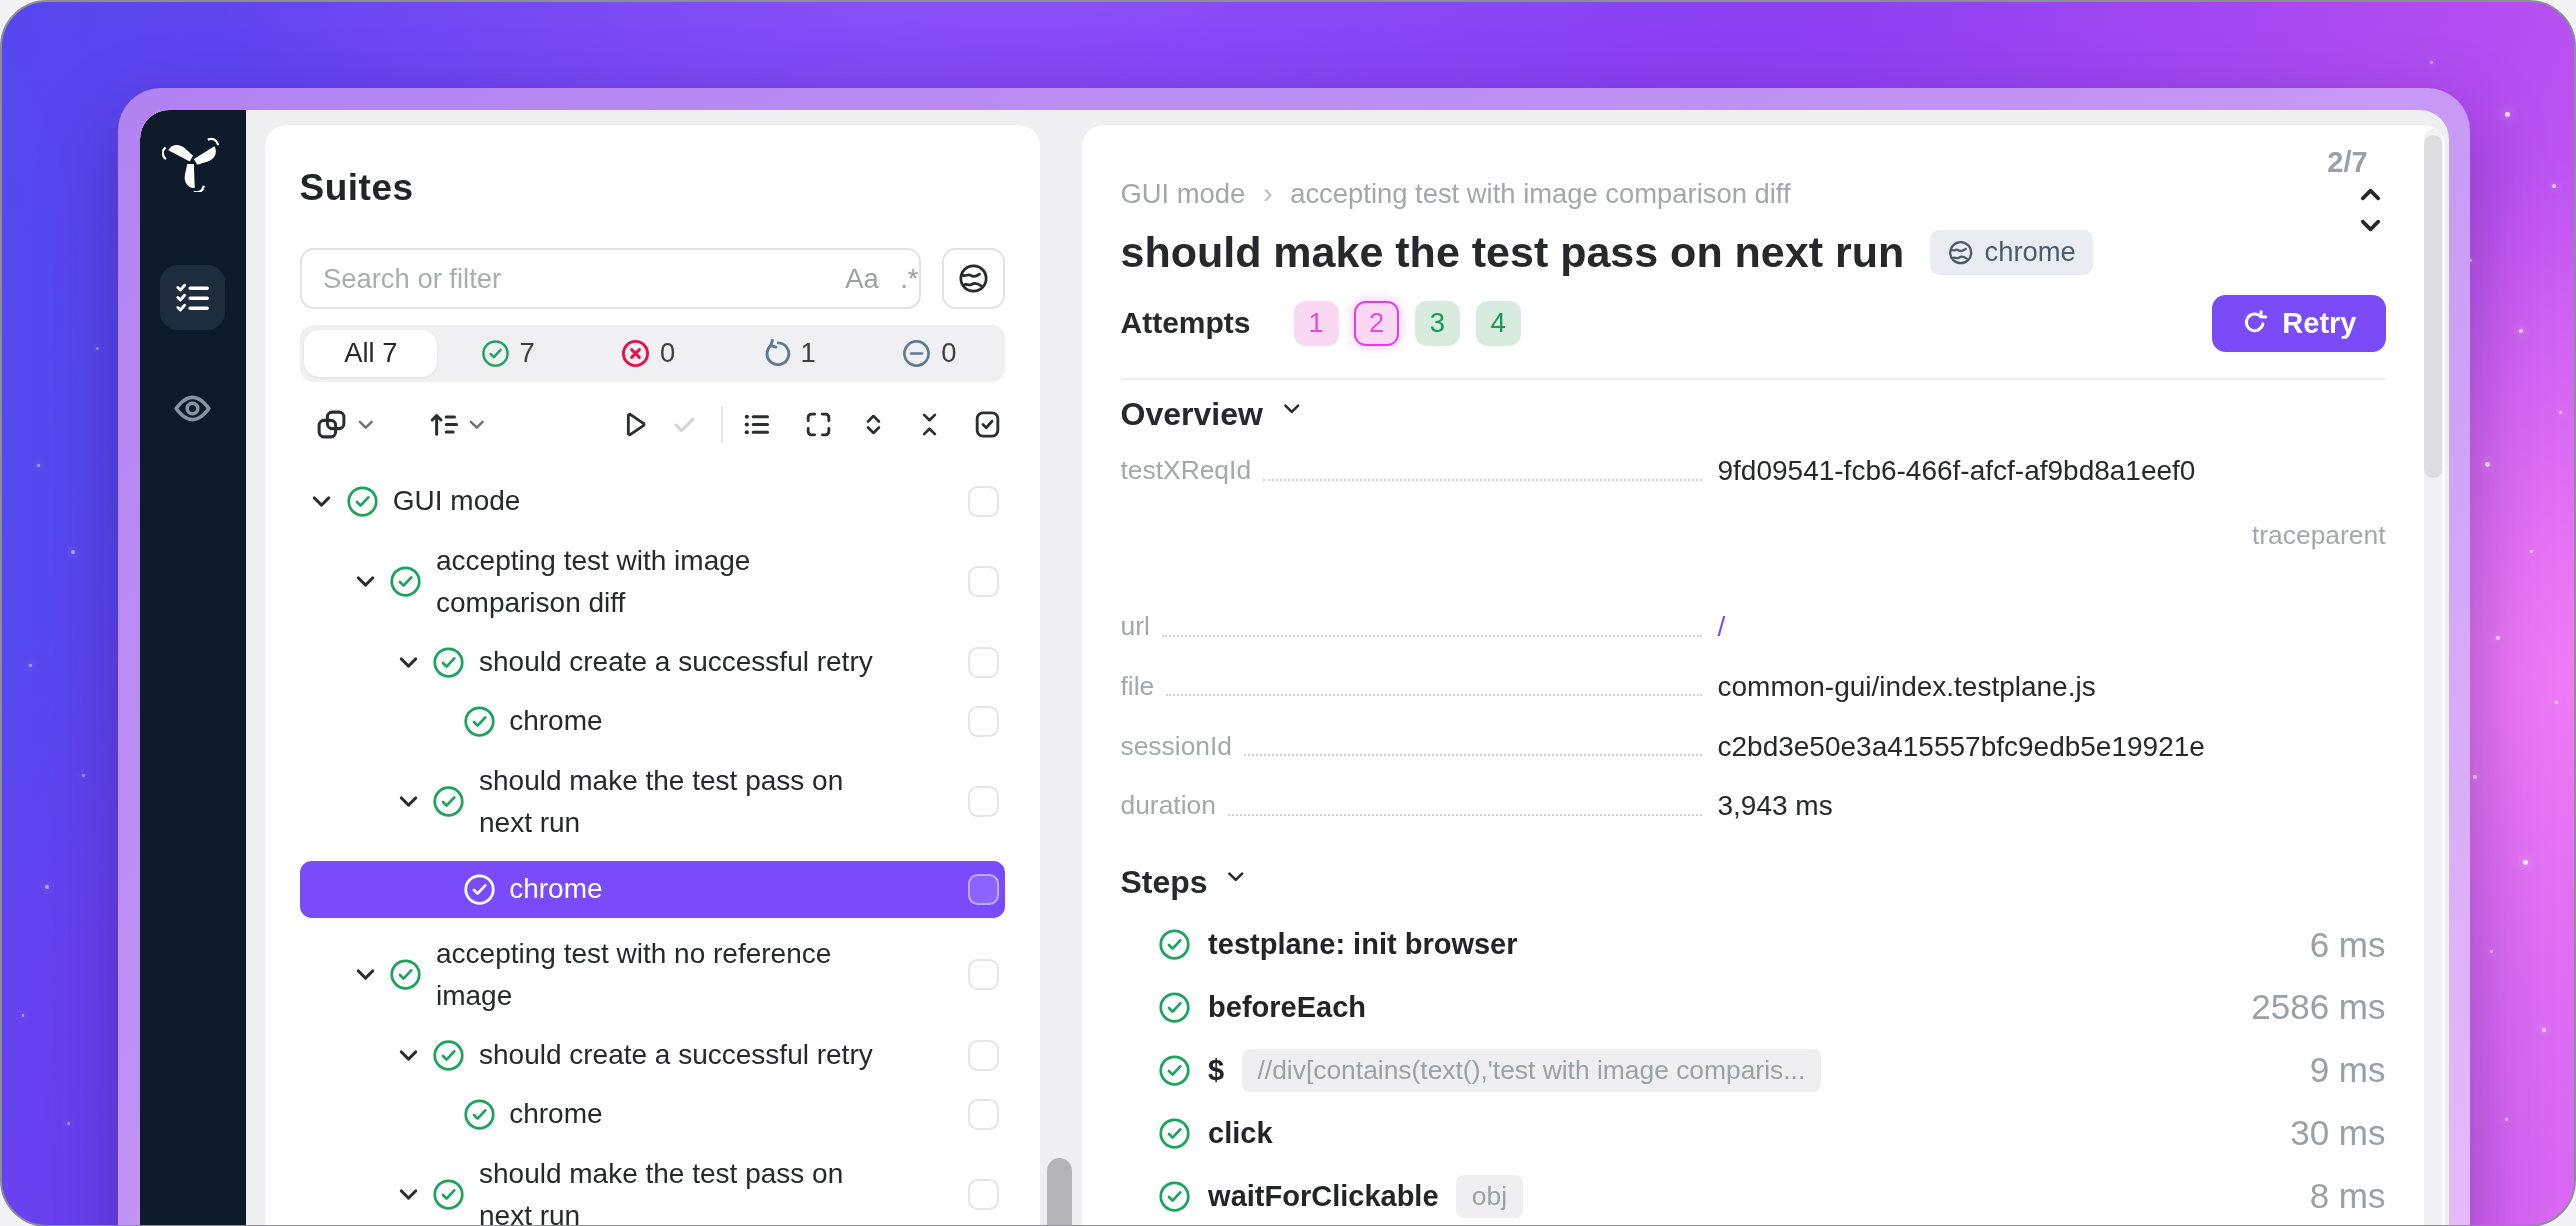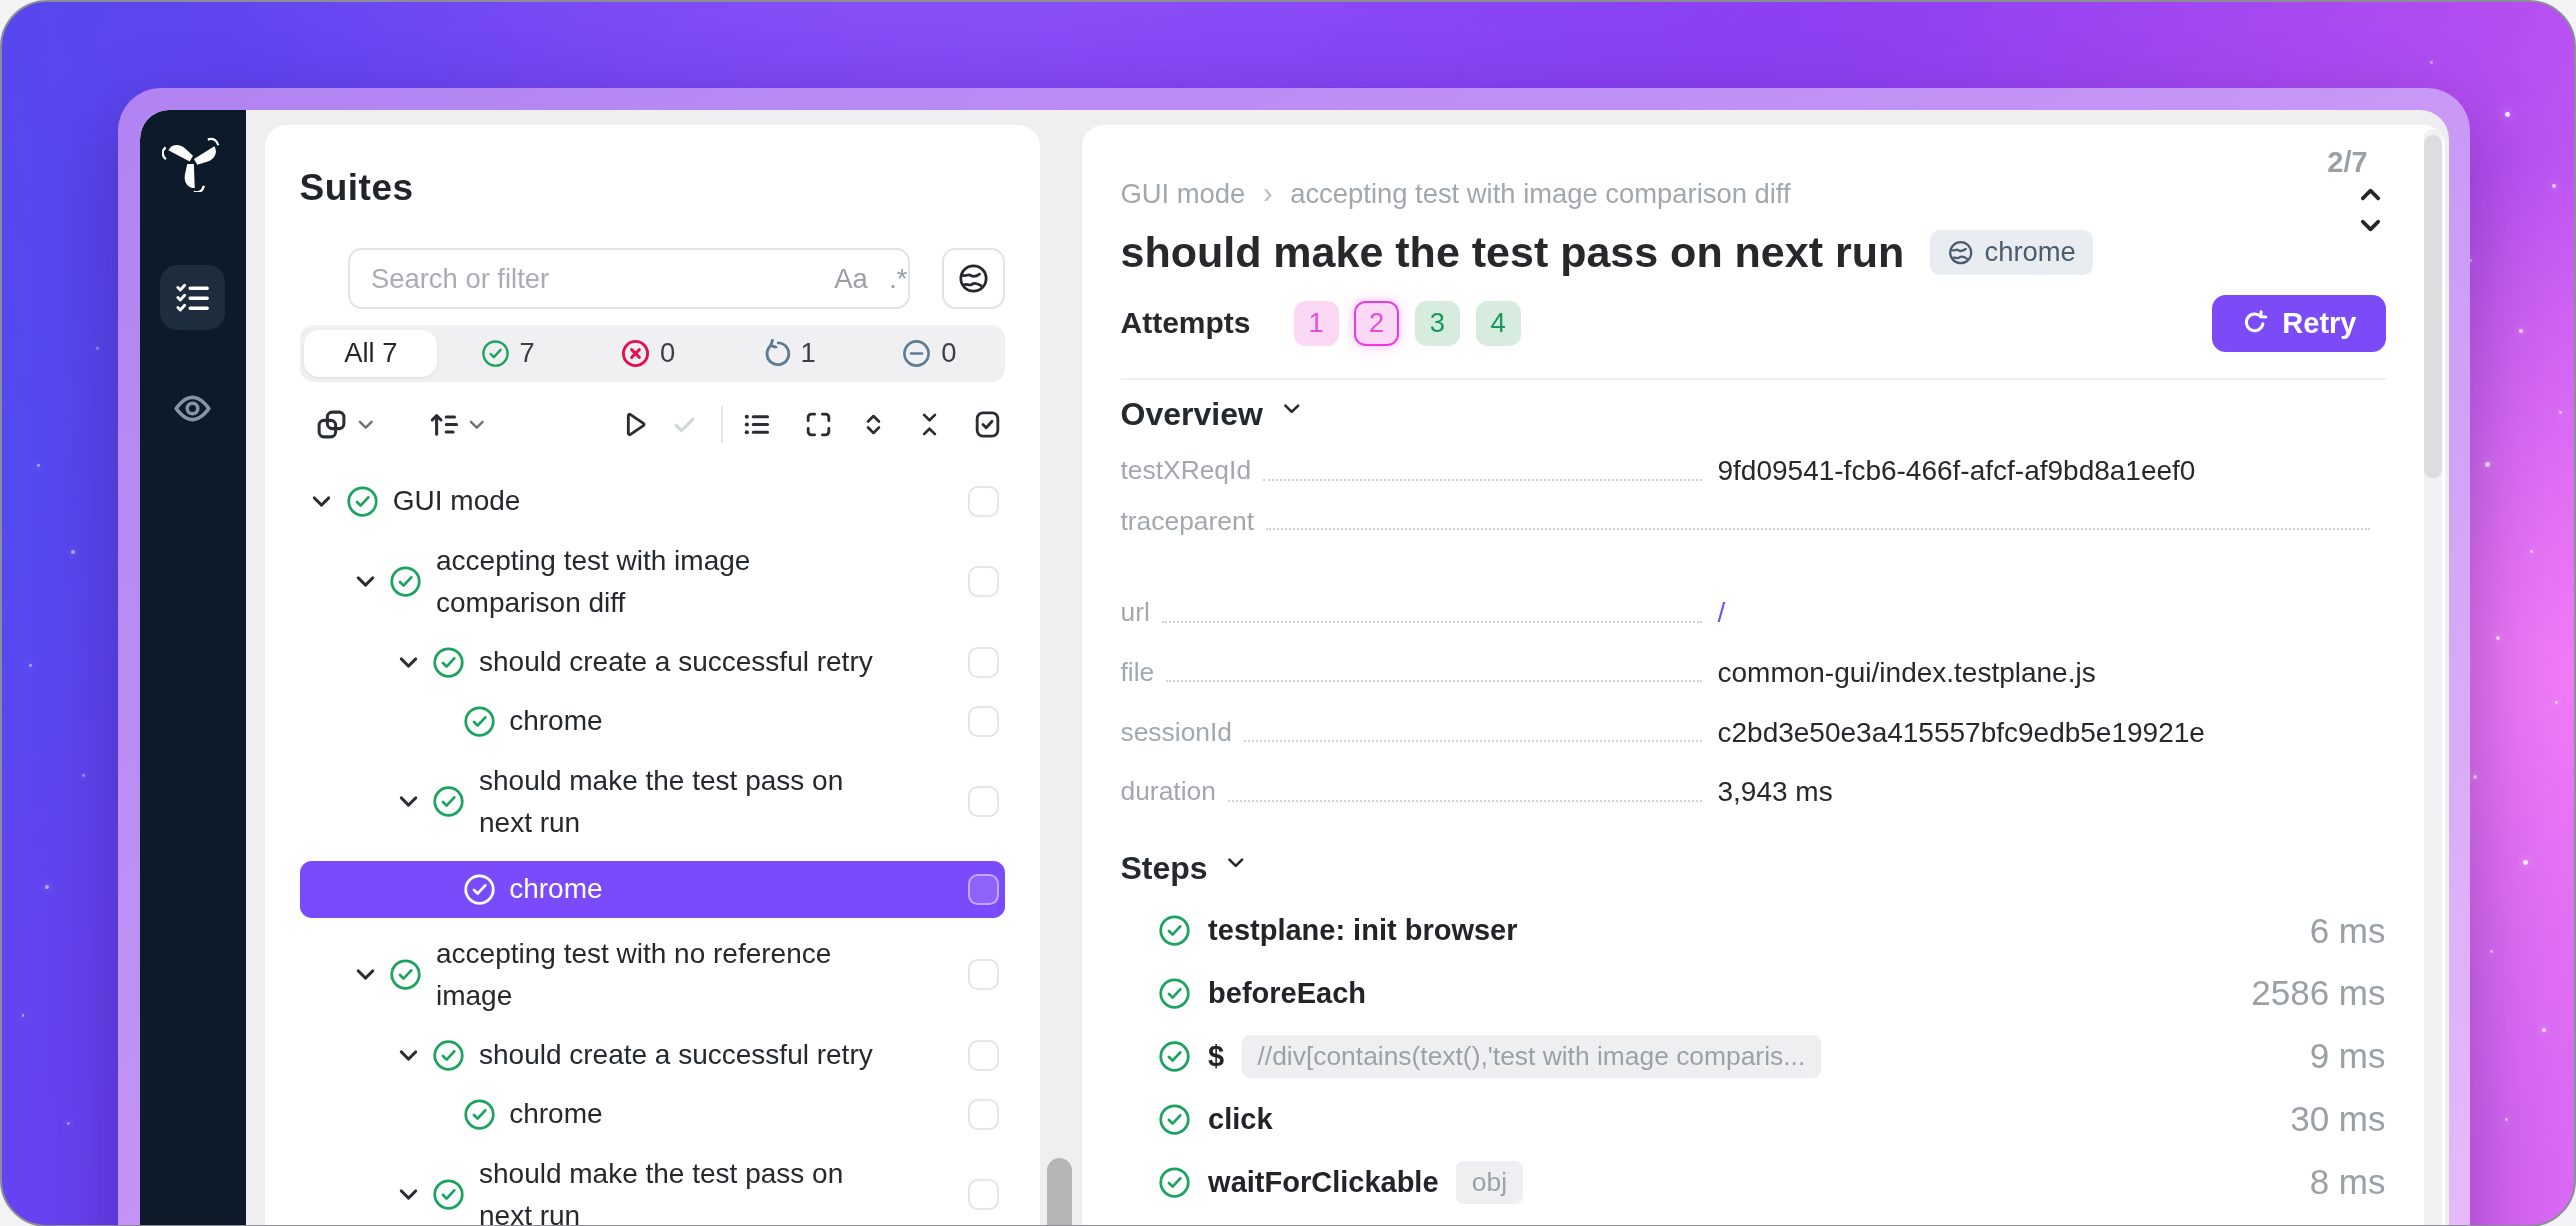--- a/index.html
+++ b/index.html
@@ -25,21 +25,21 @@
   .sidebar{position:absolute;left:0;top:0;width:106px;height:100%;background:#0c1a29;border-radius:29px 0 0 0;}
   .logo{position:absolute;left:22.5px;top:21.5px;width:61px;height:61px;}
   .nav-tile{position:absolute;left:20.6px;top:155px;width:65px;height:65px;border-radius:17.6px;background:#1e2d3d;
     display:flex;align-items:center;justify-content:center;}
   .nav-eye{position:absolute;left:32px;top:278px;width:41px;height:41px;color:#8695a6;display:flex;align-items:center;justify-content:center;}
 
   
   .suites-card{position:absolute;left:125px;top:15.7px;width:775px;height:1371px;background:#fff;border-radius:21.5px;
     padding:39px 35px;}
   .suites-title{font-size:37px;font-weight:700;color:#212529;line-height:47px;letter-spacing:0.5px;}
-  .search-row{display:flex;gap:32px;margin-top:37px;margin-left:48px;}
+  .search-row{display:flex;gap:21px;margin-top:37px;}
   .search-wrap{position:relative;flex:1;}
   .search-input{width:100%;height:61px;border:2px solid #e3e3e6;border-radius:13.7px;font-size:27.4px;color:#26282b;
     padding:0 127px 0 21.5px;outline:none;background:#fff;font-family:inherit;}
   .search-input::placeholder{color:#a8adb4;}
   .search-ops{position:absolute;right:2px;top:0;height:61px;display:flex;align-items:center;gap:21.5px;color:#9aa0a6;font-size:27.4px;}
   .globe-btn{width:63px;height:61px;border:2px solid #e3e3e6;border-radius:13.7px;background:#fff;display:flex;align-items:center;justify-content:center;color:#25282c;}
 
   .filter-bar{margin-top:15.7px;height:57px;background:#f0f0f2;border-radius:13.7px;display:flex;align-items:center;padding:4.9px;}
   .pill-all{width:133px;height:47px;background:#fff;border-radius:15px;display:flex;align-items:center;justify-content:center;
     font-size:27.4px;color:#26282b;box-shadow:0 1px 2.9px rgba(0,0,0,.08);}
@@ -91,21 +91,21 @@
   .att.pass{background:#d7ecdf;color:#169a59;}
   .att.sel{border:2.9px solid #ea3be2;box-shadow:0 0 11.7px rgba(234,59,226,.35);}
   .retry-btn{margin-left:auto;height:57px;border-radius:13.7px;background:#7b4bf8;color:#fff;display:flex;align-items:center;
     gap:13.7px;padding:0 29px;font-size:29px;font-weight:600;}
   .divider{margin-top:27.4px;height:2px;background:#eef0f1;}
   .sec-head{display:flex;height:39px;font-size:32px;font-weight:600;color:#25282c;}
   .sec-head .chev{width:25.5px;margin-left:15.7px;color:#26282b;}
   .sec-overview{margin-top:15.7px;} .sec-steps{margin-top:35px;}
 
   .ov-row{display:flex;align-items:center;height:47px;margin-top:12.7px;}
-  .ov-row.tall{height:90px;align-items:flex-start;margin-top:5px;}
+  .ov-row.tall{height:90px;align-items:flex-end;margin-top:19px;flex-direction:column;}
   .ov-row.nt{margin-top:0;}
   .ov-label{font-size:26.4px;color:#a3a8ae;line-height:45px;flex:none;}
   .ov-leader{flex:1;border-bottom:2px dotted #d2d2d4;margin:0 15.7px 13.7px 11.7px;align-self:flex-end;height:33px;}
   .ov-row.tall .ov-leader{align-self:flex-start;height:31px;}
   .ov-value{width:668px;font-size:28px;color:#26282b;line-height:41px;flex:none;overflow-wrap:anywhere;}
   .ov-url{color:#7a4bfb;}
 
   .step-row{display:flex;align-items:center;height:59px;margin-bottom:3.9px;padding-left:37px;}
   .step-row.first{margin-top:11.7px;}
   .step-tick{width:33px;height:33px;color:#1ca35f;flex:none;}

